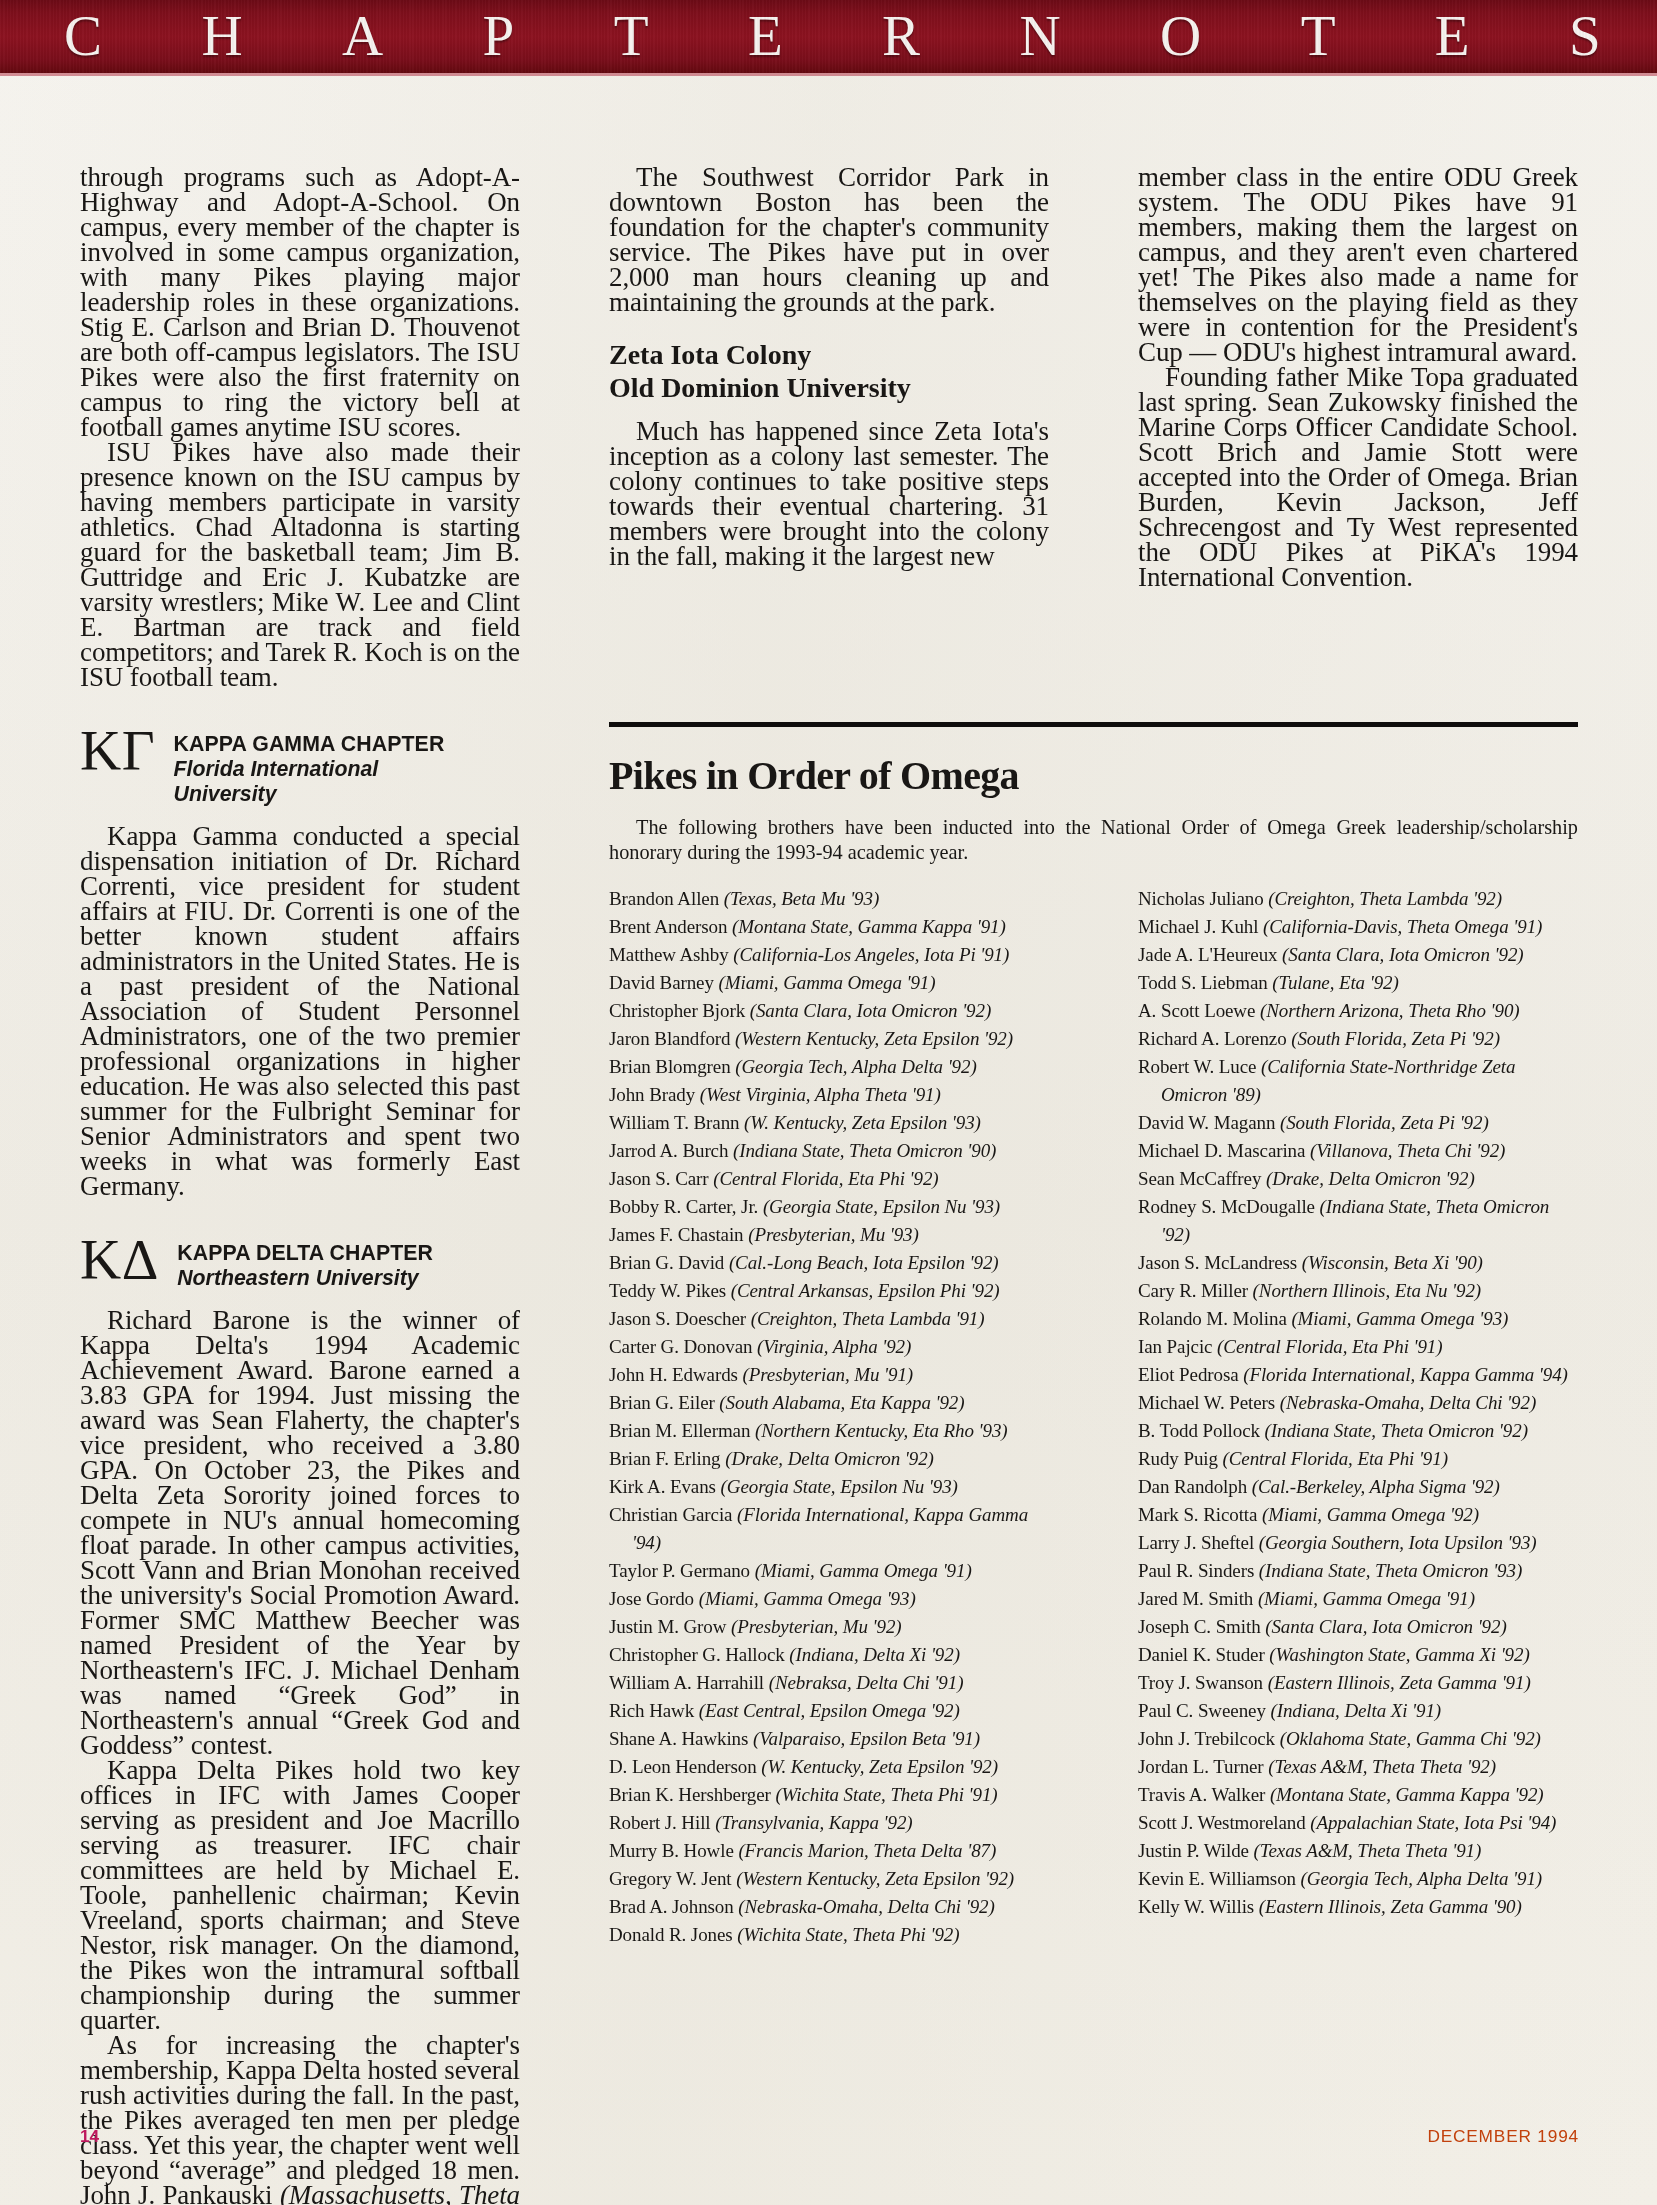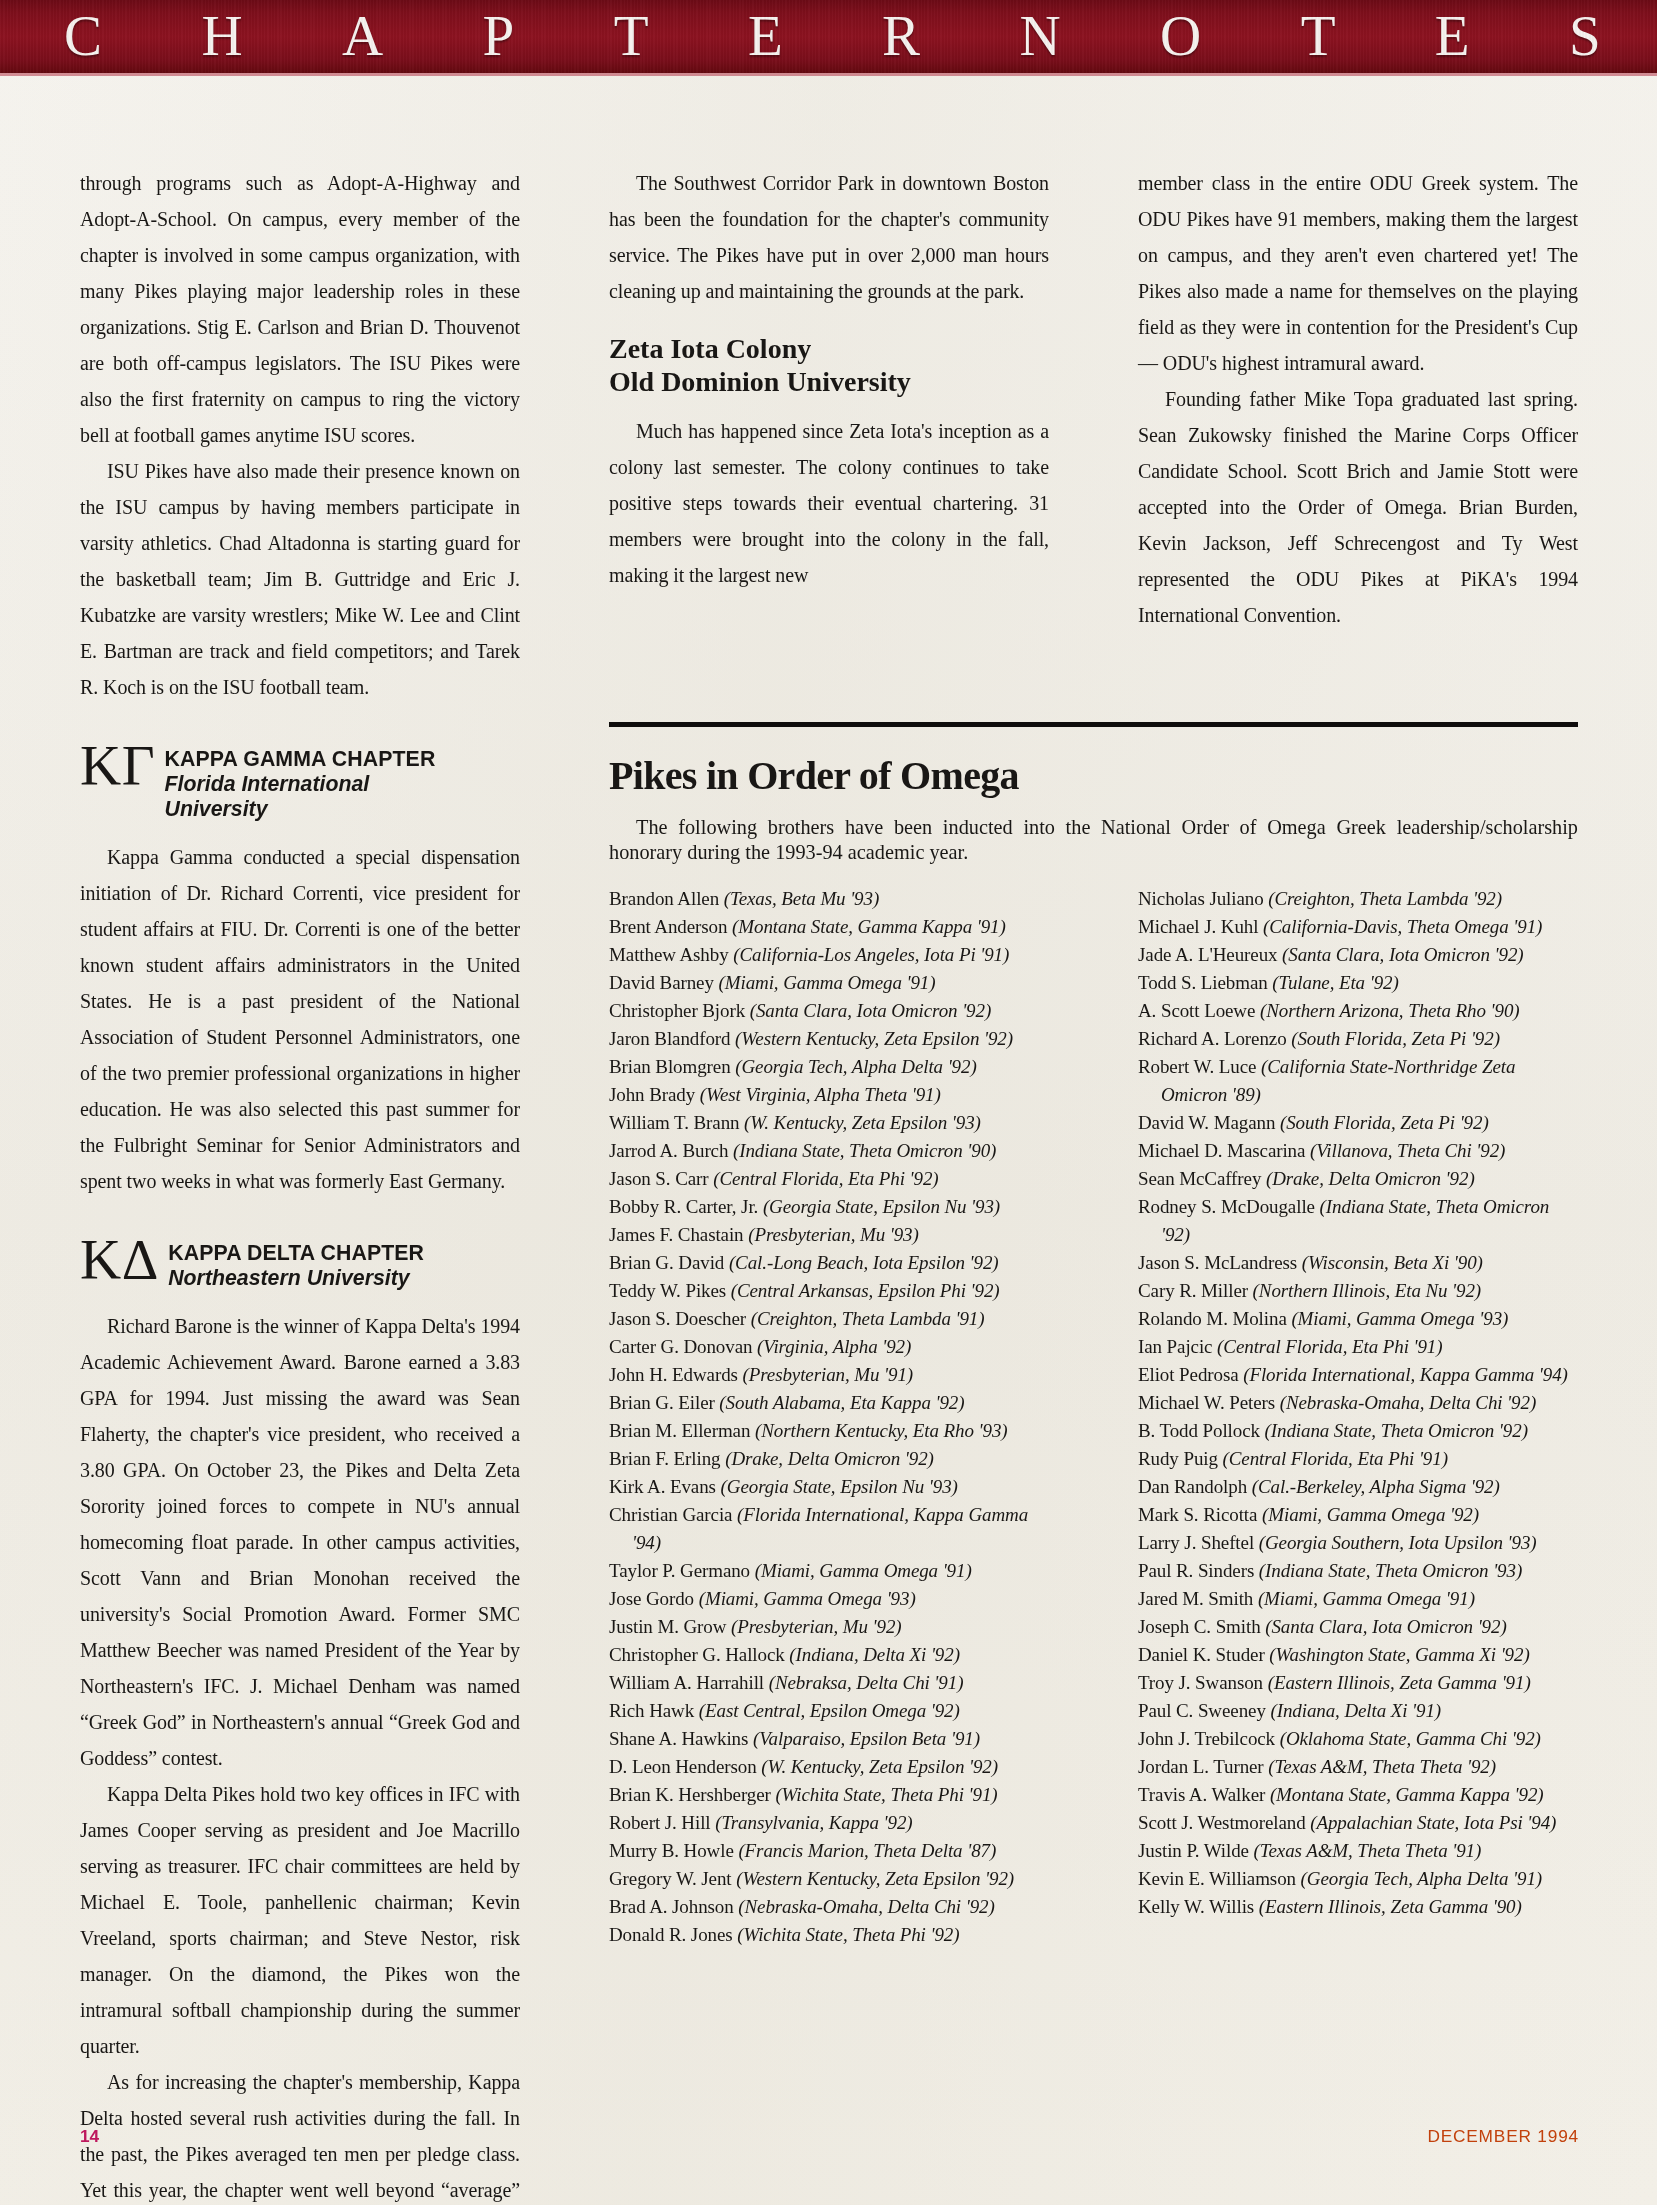--- a/index.html
+++ b/index.html
@@ -56,32 +56,32 @@
   }
   .col {
     position:absolute; top:0; width:440px;
   }
   .col-1 { left:0; }
   .col-2 { left:529px; }
   .col-3 { left:1058px; }
 
   p.body {
     margin:0;
-    font-size:20px;
-    line-height:36px;
+    font-size:27px;
+    line-height:25px;
     text-align:justify;
     text-indent:27px;
     hyphens:auto;
     letter-spacing:-0.1px;
   }
   p.body.noindent { text-indent:0; }
 
   
   .chapter-head {
-    display:flex; align-items:flex-start; gap:9px;
+    display:flex; align-items:flex-start; gap:18px;
     margin-top:39px; margin-bottom:17.3px;
   }
   .greek {
     font-family:"Liberation Serif","DejaVu Serif",serif;
     font-size:57px; line-height:52px; font-weight:400;
     letter-spacing:0.7px; white-space:nowrap;
     margin-top:-4px;
   }
   .chapter-head-text { padding-top:2.7px; }
   .chapter-name {

